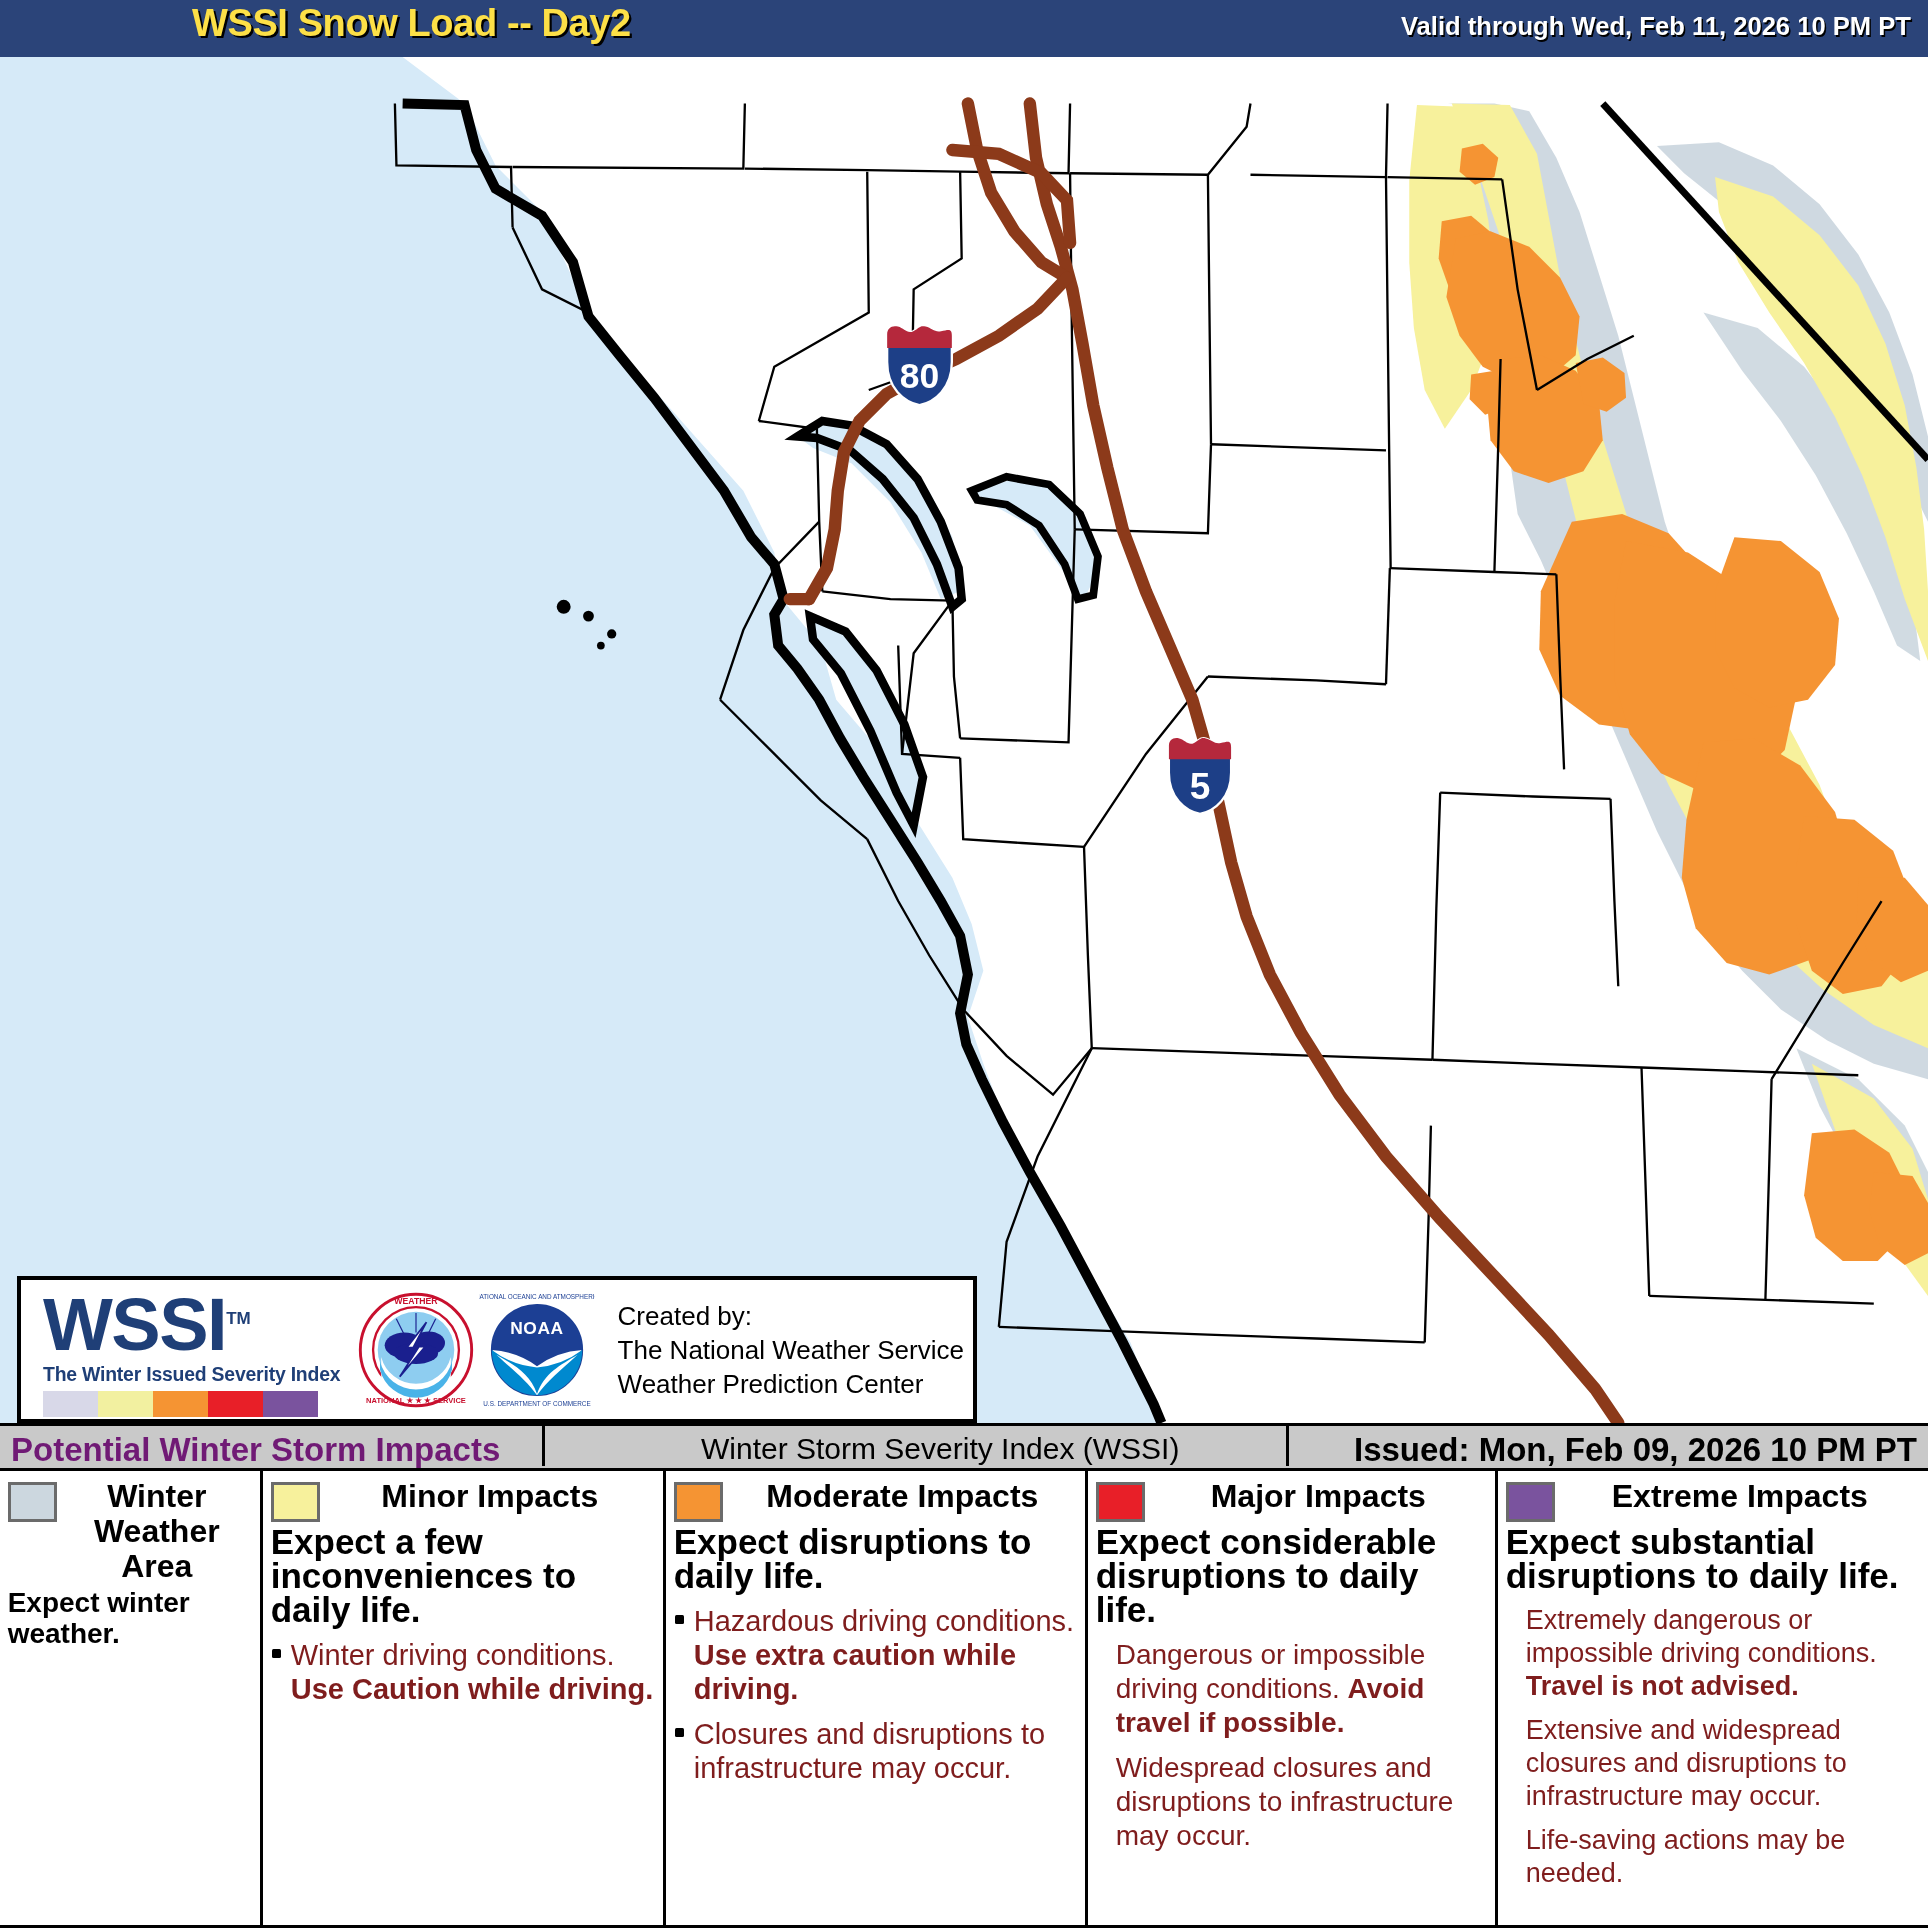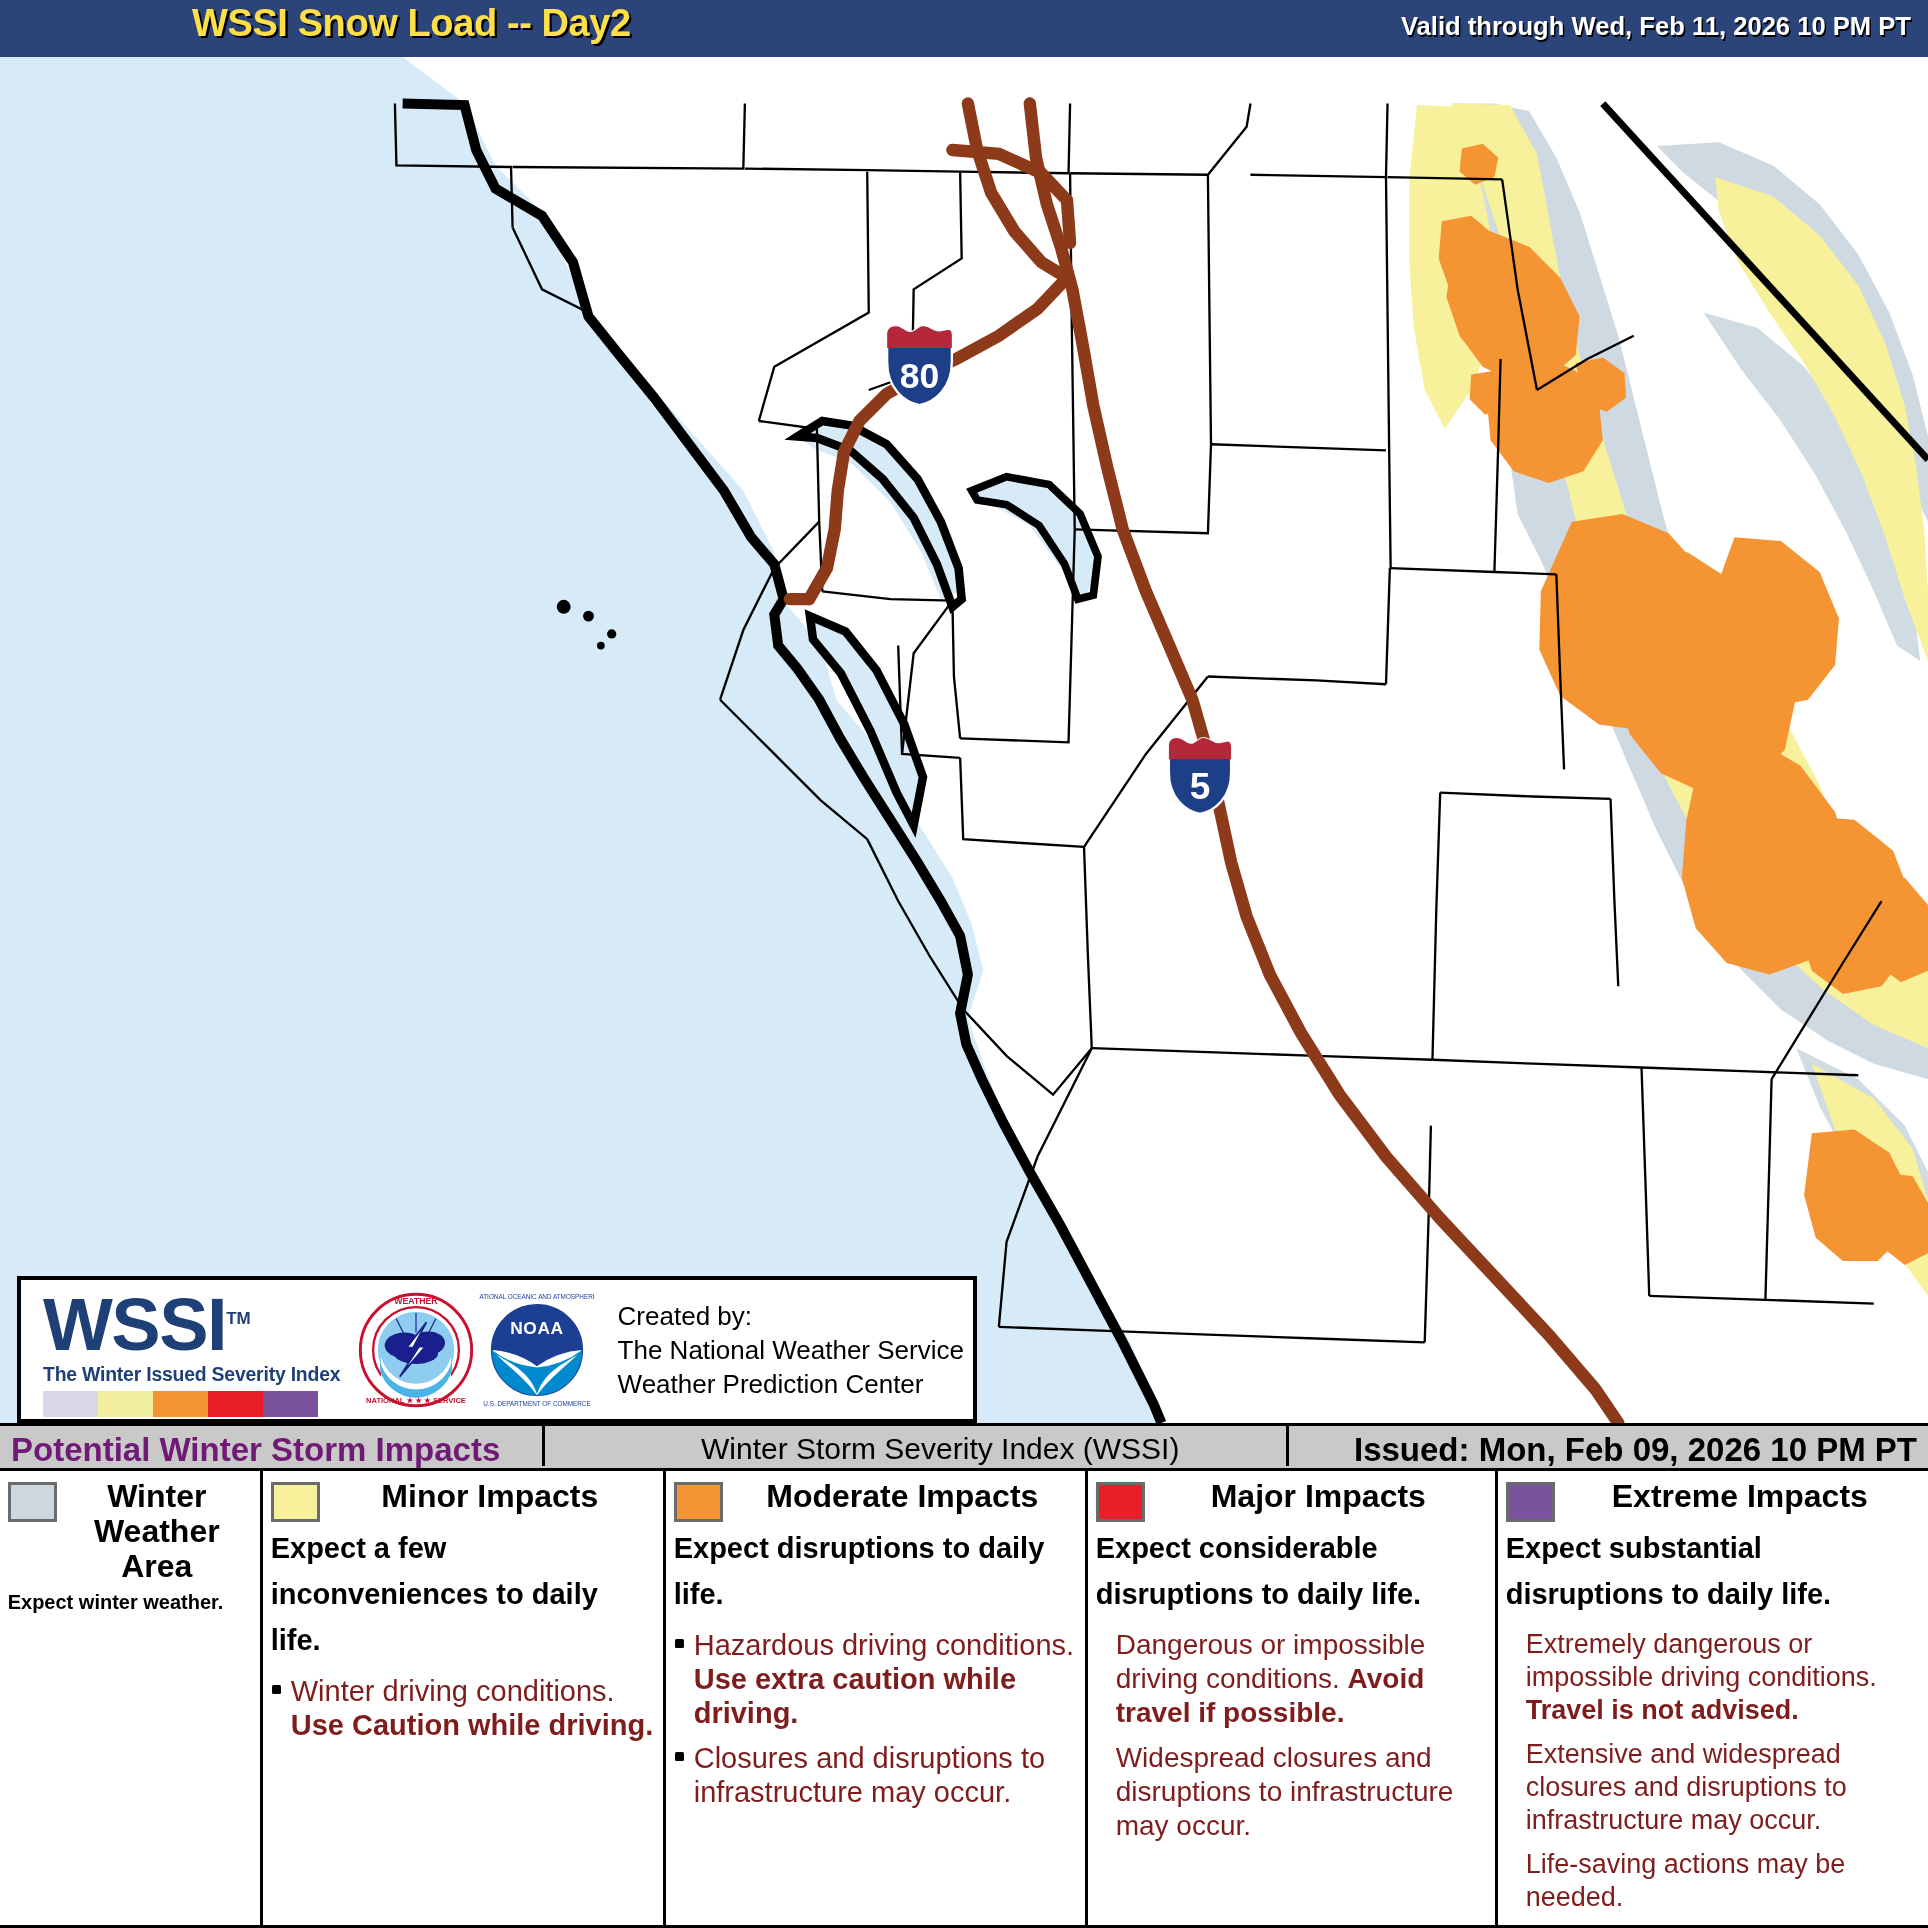--- a/index.html
+++ b/index.html
@@ -112,38 +112,38 @@
   .lg-head{display:flex;align-items:flex-start;}
   .swatch{
     width:49px;height:40px;flex:0 0 49px;border:3.9px solid #6b6b6b;
     box-sizing:border-box;margin-top:3.1px;
   }
   .lg-title{
     flex:1;font-size:32px;font-weight:bold;color:#000;line-height:35px;
     text-align:center;padding-left:4.6px;
   }
   .lg-lead{
-    font-size:29px;font-weight:bold;color:#000;line-height:46px;margin-top:3.1px;
+    font-size:35px;font-weight:bold;color:#000;line-height:34px;margin-top:3.1px;
   }
   .lg-list{margin:0;padding:0;list-style:none;}
   .lg-list li{
     font-size:28px;color:#7f1d1d;line-height:32px;margin-top:11px;
     position:relative;padding-left:20px;
   }
   .lg-list li.nobullet{padding-left:20px;}
   .lg-list li .bullet{
     position:absolute;left:1.5px;top:11.6px;width:8.5px;height:8.5px;
     background:#000;border-radius:1.5px;
   }
   .lg-list li b{font-weight:bold;}
   .lg-col.c2 .lg-list li{font-size:29px;line-height:34px;}
   .lg-col.c3 .lg-list li{font-size:29px;line-height:34px;}
   .lg-col.c4 .lg-list li{font-size:28px;line-height:34px;}
   .lg-col.c5 .lg-list li{font-size:27px;line-height:33px;}
-  .lg-col.c1 .lg-lead{font-size:20px;line-height:31px;}
+  .lg-col.c1 .lg-lead{font-size:28px;line-height:31px;}
   .lg-col.c1 .lg-list li{font-size:27px;line-height:31px;}
 </style>
 </head>
 <body>
 
 <div class="page">
 
   <div class="header">
     <div class="header-title">WSSI Snow Load -- Day2</div>
     <div class="header-valid">Valid through Wed, Feb 11, 2026 10 PM PT</div>

